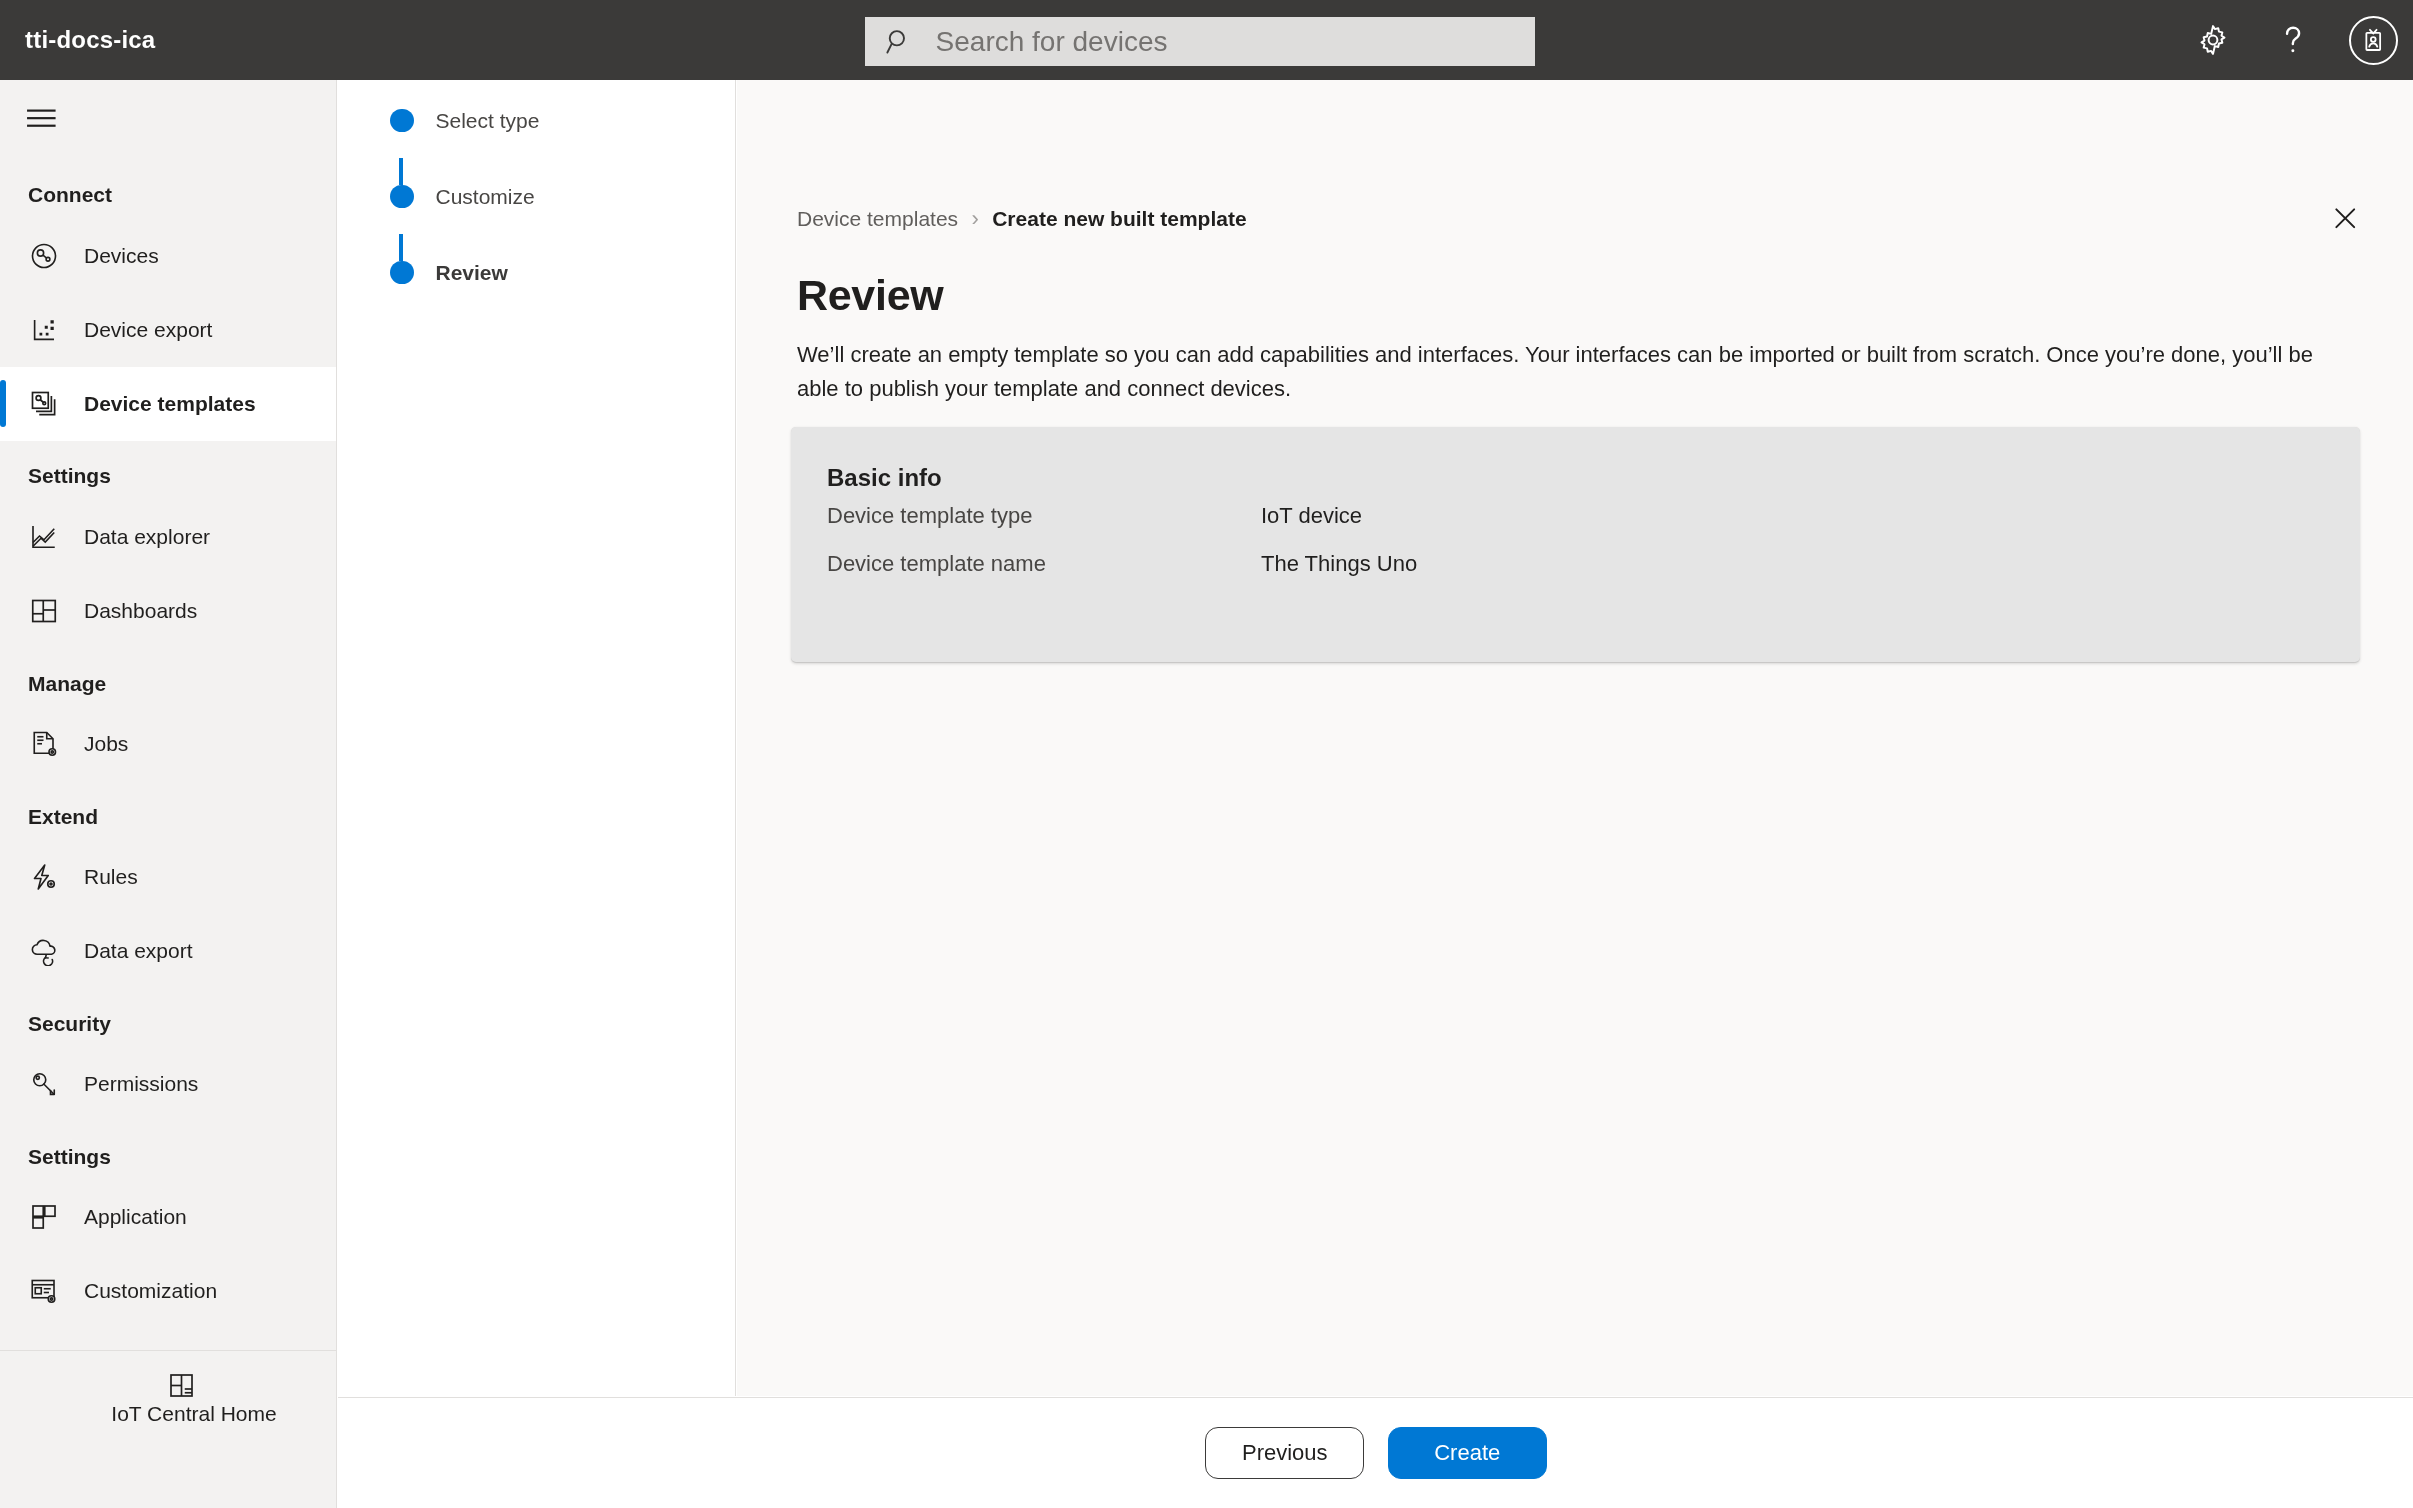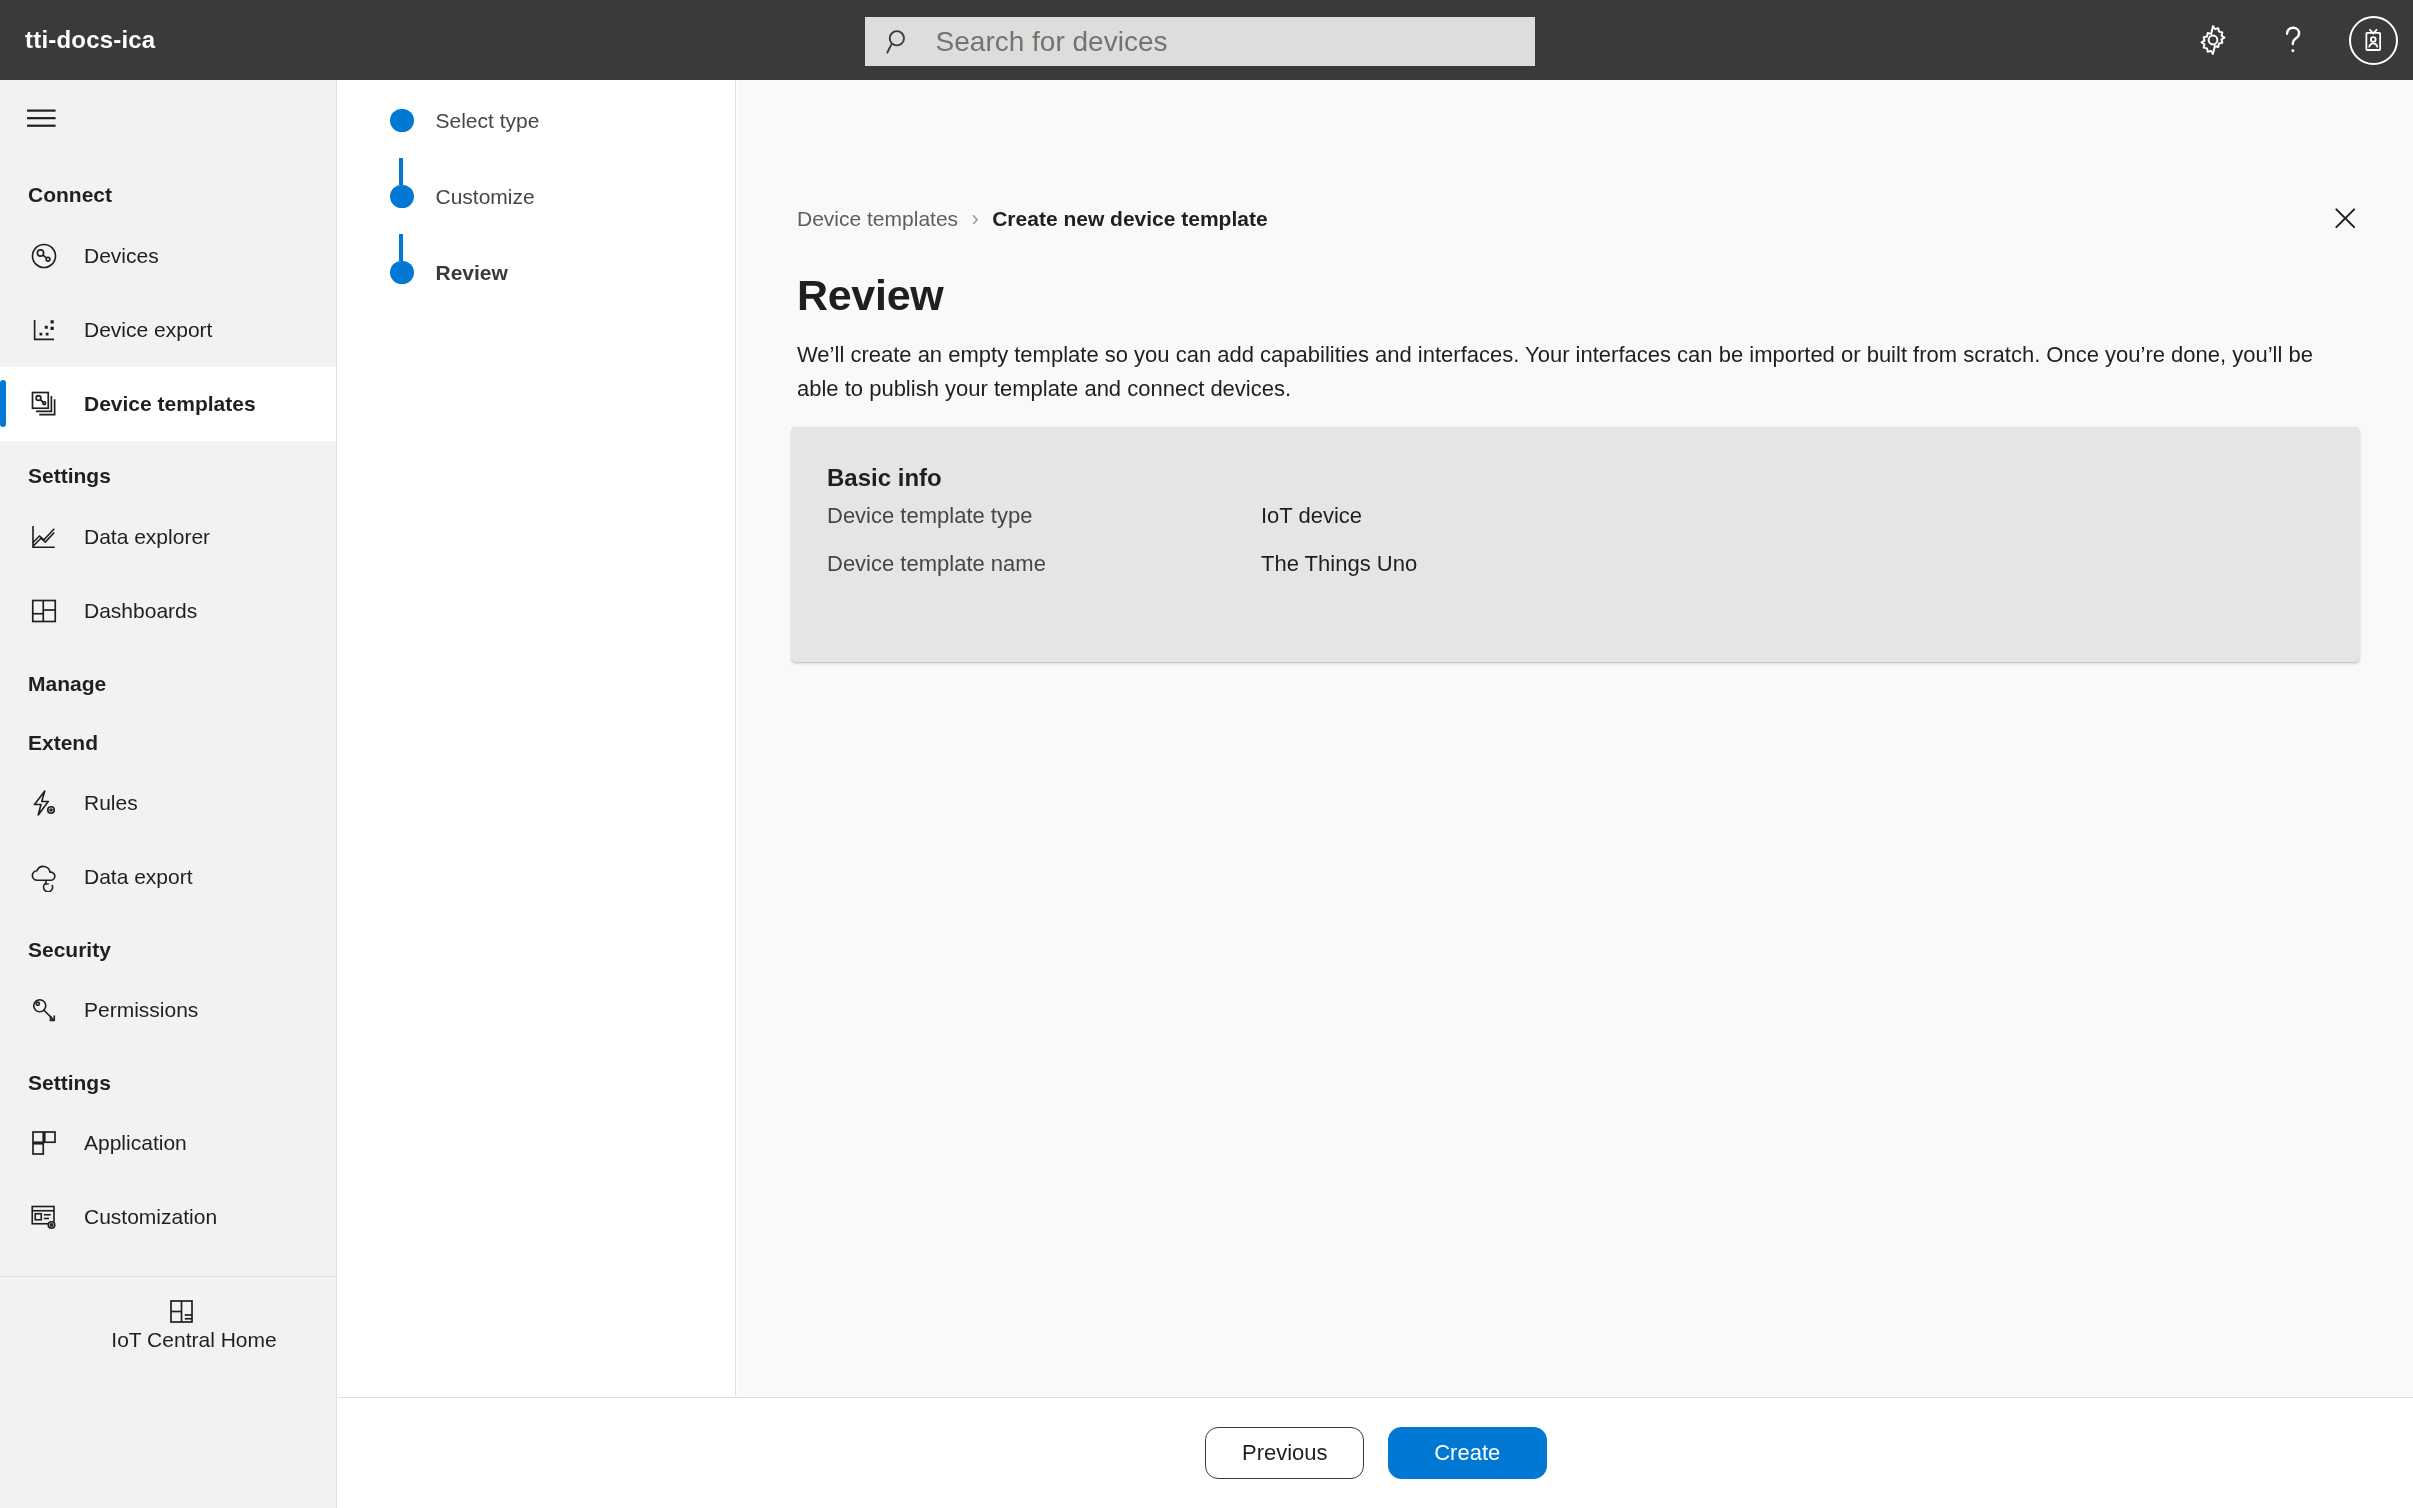--- a/index.html
+++ b/index.html
@@ -409,20 +409,34 @@
           <line x1="11.4" y1="3.6" x2="11.4" y2="20.4"></line>
           <line x1="3" y1="14.2" x2="11.4" y2="14.2"></line>
           <line x1="11.4" y1="11.2" x2="21" y2="11.2"></line>
         </svg>
       </span>
       <span class="nav-label">Dashboards</span>
     </div>
 
     <div class="nav-section-title">Manage</div>
 
+    <div class="nav-item">
+      <span class="nav-icon">
+        <svg width="30" height="30" viewBox="0 0 24 24" fill="none" stroke="#201f1e" stroke-width="1.3">
+          <path d="M4.2 2.8h10l5 5v11.6H4.2z"></path>
+          <polyline points="14.2,2.8 14.2,7.8 19.2,7.8"></polyline>
+          <line x1="6.6" y1="6.2" x2="11.6" y2="6.2"></line>
+          <line x1="6.6" y1="9" x2="11.6" y2="9"></line>
+          <line x1="6.6" y1="11.8" x2="10.4" y2="11.8"></line>
+          <circle cx="18.6" cy="18.4" r="2.6" fill="#f3f2f1"></circle>
+          <circle cx="18.6" cy="18.4" r="0.9"></circle>
+        </svg>
+      </span>
+      <span class="nav-label">Jobs</span>
+    </div>
 
     <div class="nav-section-title">Extend</div>
 
     <div class="nav-item">
       <span class="nav-icon">
         <svg width="30" height="30" viewBox="0 0 24 24" fill="none" stroke="#201f1e" stroke-width="1.3">
           <path d="M12.6 2.4L4.4 13.2h5.2L7.4 21.6l8-10.8h-5.2z" stroke-linejoin="round"></path>
           <circle cx="17.6" cy="17.6" r="2.6"></circle>
           <circle cx="17.6" cy="17.6" r="0.8"></circle>
         </svg>
@@ -522,21 +536,21 @@
       </div>
 
     </div>
   </aside>
 
   <main class="content">
 
     <div class="breadcrumb">
       <span class="bc-link">Device templates</span>
       <span class="bc-sep">›</span>
-      <span class="bc-current">Create new device template</span>
+      <span class="bc-current">Create new built template</span>
     </div>
 
     <div class="close-btn">
       <span>
         <svg width="28.5" height="28.5" viewBox="0 0 24 24" stroke="#201f1e" stroke-width="1.7" stroke-linecap="round">
           <line x1="4.5" y1="4.5" x2="19.5" y2="19.5"></line>
           <line x1="19.5" y1="4.5" x2="4.5" y2="19.5"></line>
         </svg>
       </span>
     </div>

